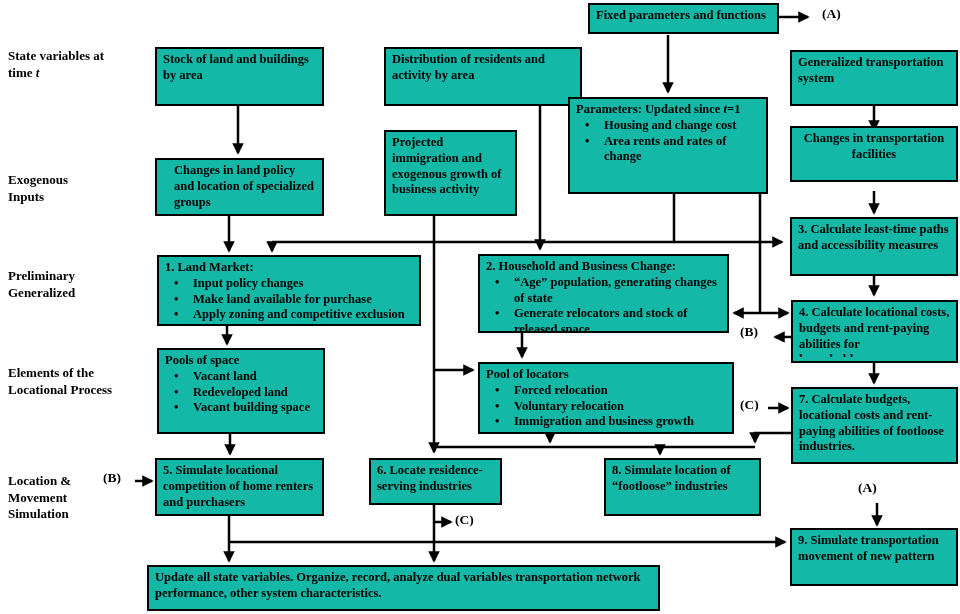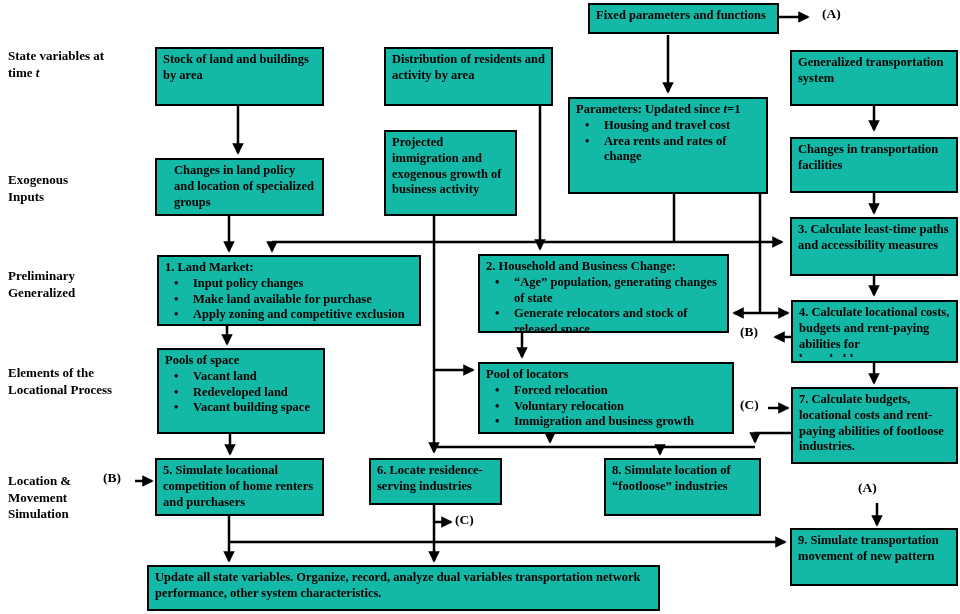--- a/index.html
+++ b/index.html
@@ -97,37 +97,37 @@
   <div class="conn" style="left:740px;top:324px;">(B)</div>
   <div class="conn" style="left:740px;top:397px;">(C)</div>
   <div class="conn" style="left:103px;top:470px;">(B)</div>
   <div class="conn" style="left:455px;top:512px;">(C)</div>
   <div class="conn" style="left:858px;top:480px;">(A)</div>
 
   <div class="bx" style="left:588px;top:3px;width:191px;height:31px;">Fixed parameters and functions</div>
 
   <div class="bx" style="left:155px;top:47px;width:169px;height:59px;">Stock of land and buildings by area</div>
 
-  <div class="bx" style="left:384px;top:47px;width:169px;height:59px;">Distribution of residents and activity by area</div>
+  <div class="bx" style="left:384px;top:47px;width:198px;height:59px;">Distribution of residents and activity by area</div>
 
   <div class="bx" style="left:790px;top:50px;width:168px;height:56px;">Generalized transportation system</div>
 
   <div class="bx" style="left:568px;top:97px;width:200px;height:97px;">
     <div><span>Parameters: Updated since </span><i>t</i><span>=1</span></div>
     <div>
-        <div class="bli">Housing and travel cost</div>
+        <div class="bli">Housing and change cost</div>
         <div class="bli">Area rents and rates of change</div>
       </div>
   </div>
 
   <div class="bx" style="left:155px;top:158px;width:169px;height:58px;padding-left:17px;">Changes in land policy and location of specialized groups</div>
 
   <div class="bx" style="left:384px;top:130px;width:133px;height:86px;">Projected immigration and exogenous growth of business activity</div>
 
-  <div class="bx" style="left:790px;top:137px;width:168px;height:56px;">Changes in transportation facilities</div>
+  <div class="bx" style="left:790px;top:126px;width:168px;height:56px;text-align:center;">Changes in transportation facilities</div>
 
   <div class="bx" style="left:790px;top:217px;width:168px;height:59px;">3. Calculate least-time paths and accessibility measures</div>
 
   <div class="bx" style="left:157px;top:255px;width:264px;height:71px;">
     <div>1. Land Market:</div>
     <div>
         <div class="bli">Input policy changes</div>
         <div class="bli">Make land available for purchase</div>
         <div class="bli">Apply zoning and competitive exclusion</div>
       </div>

